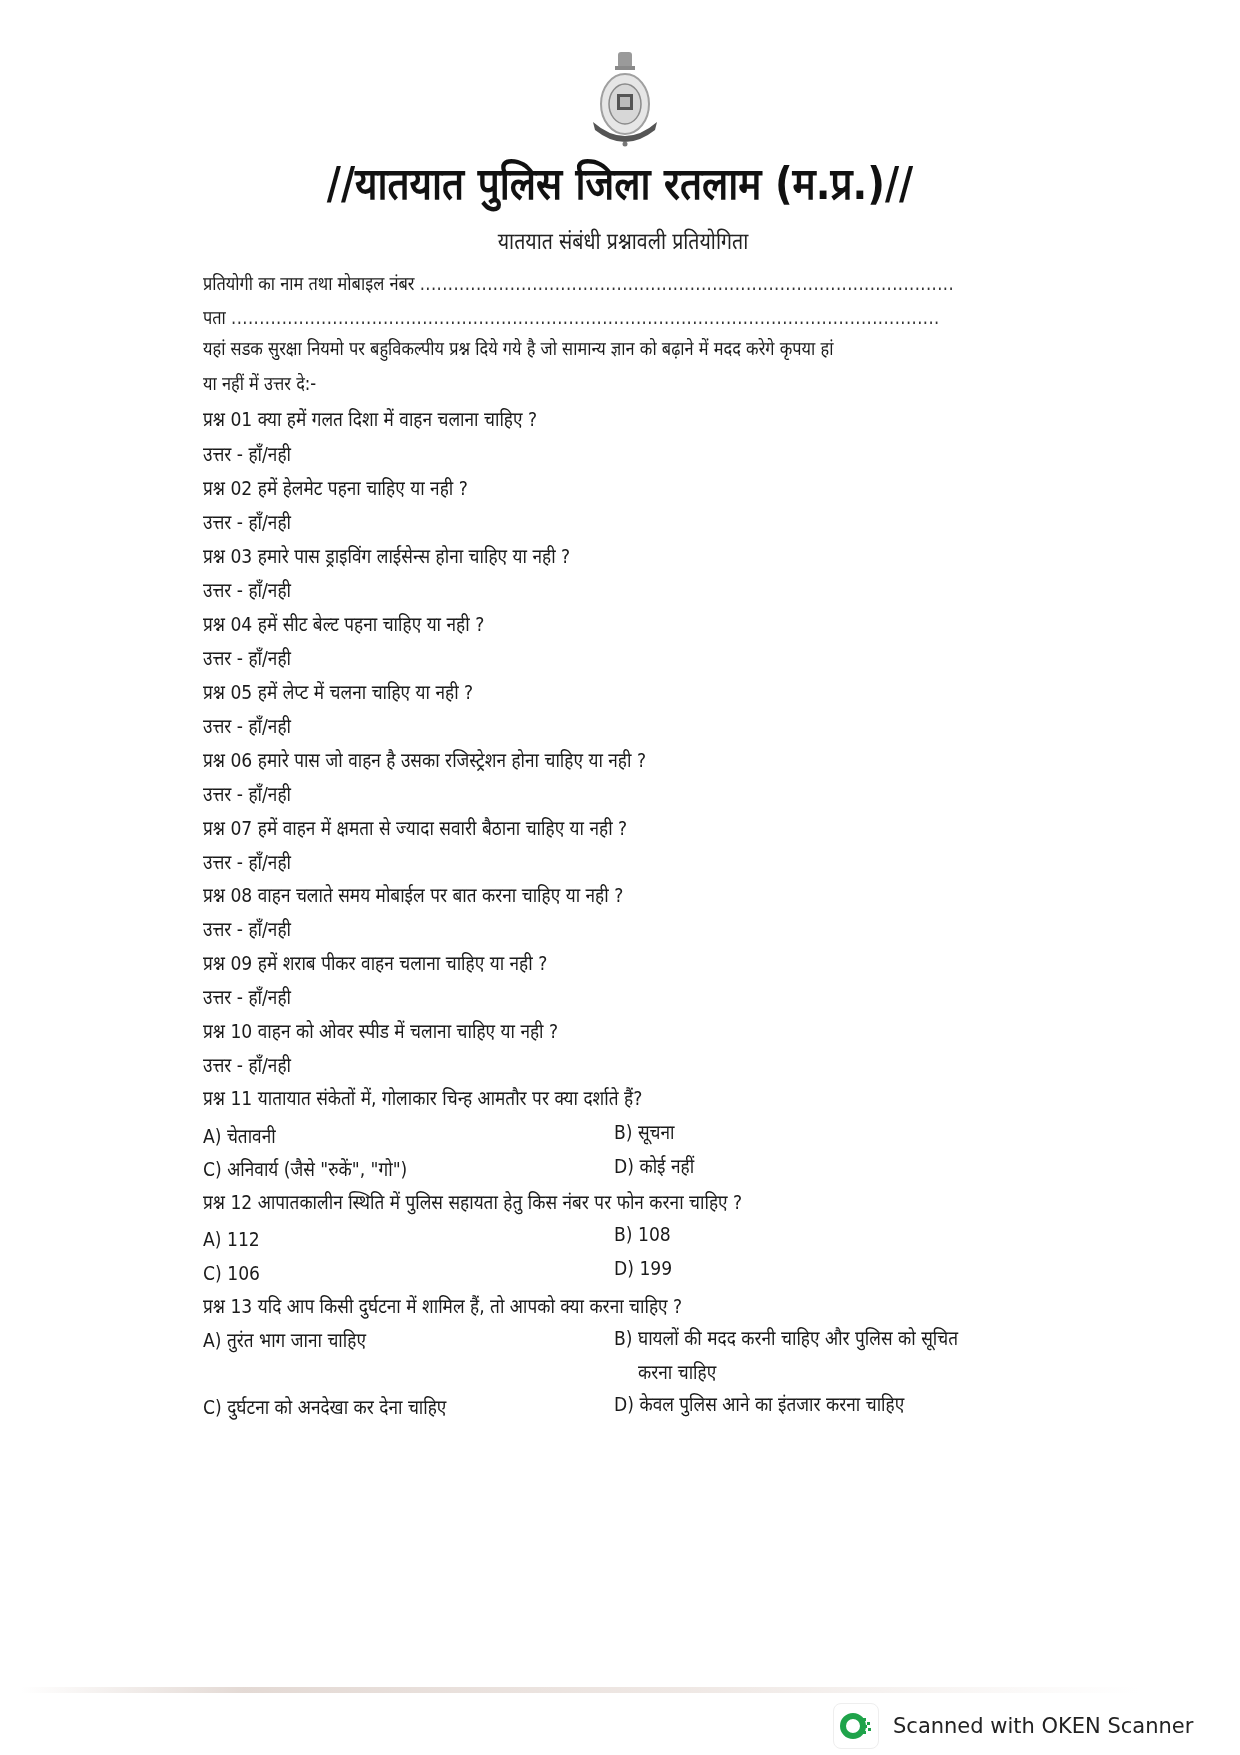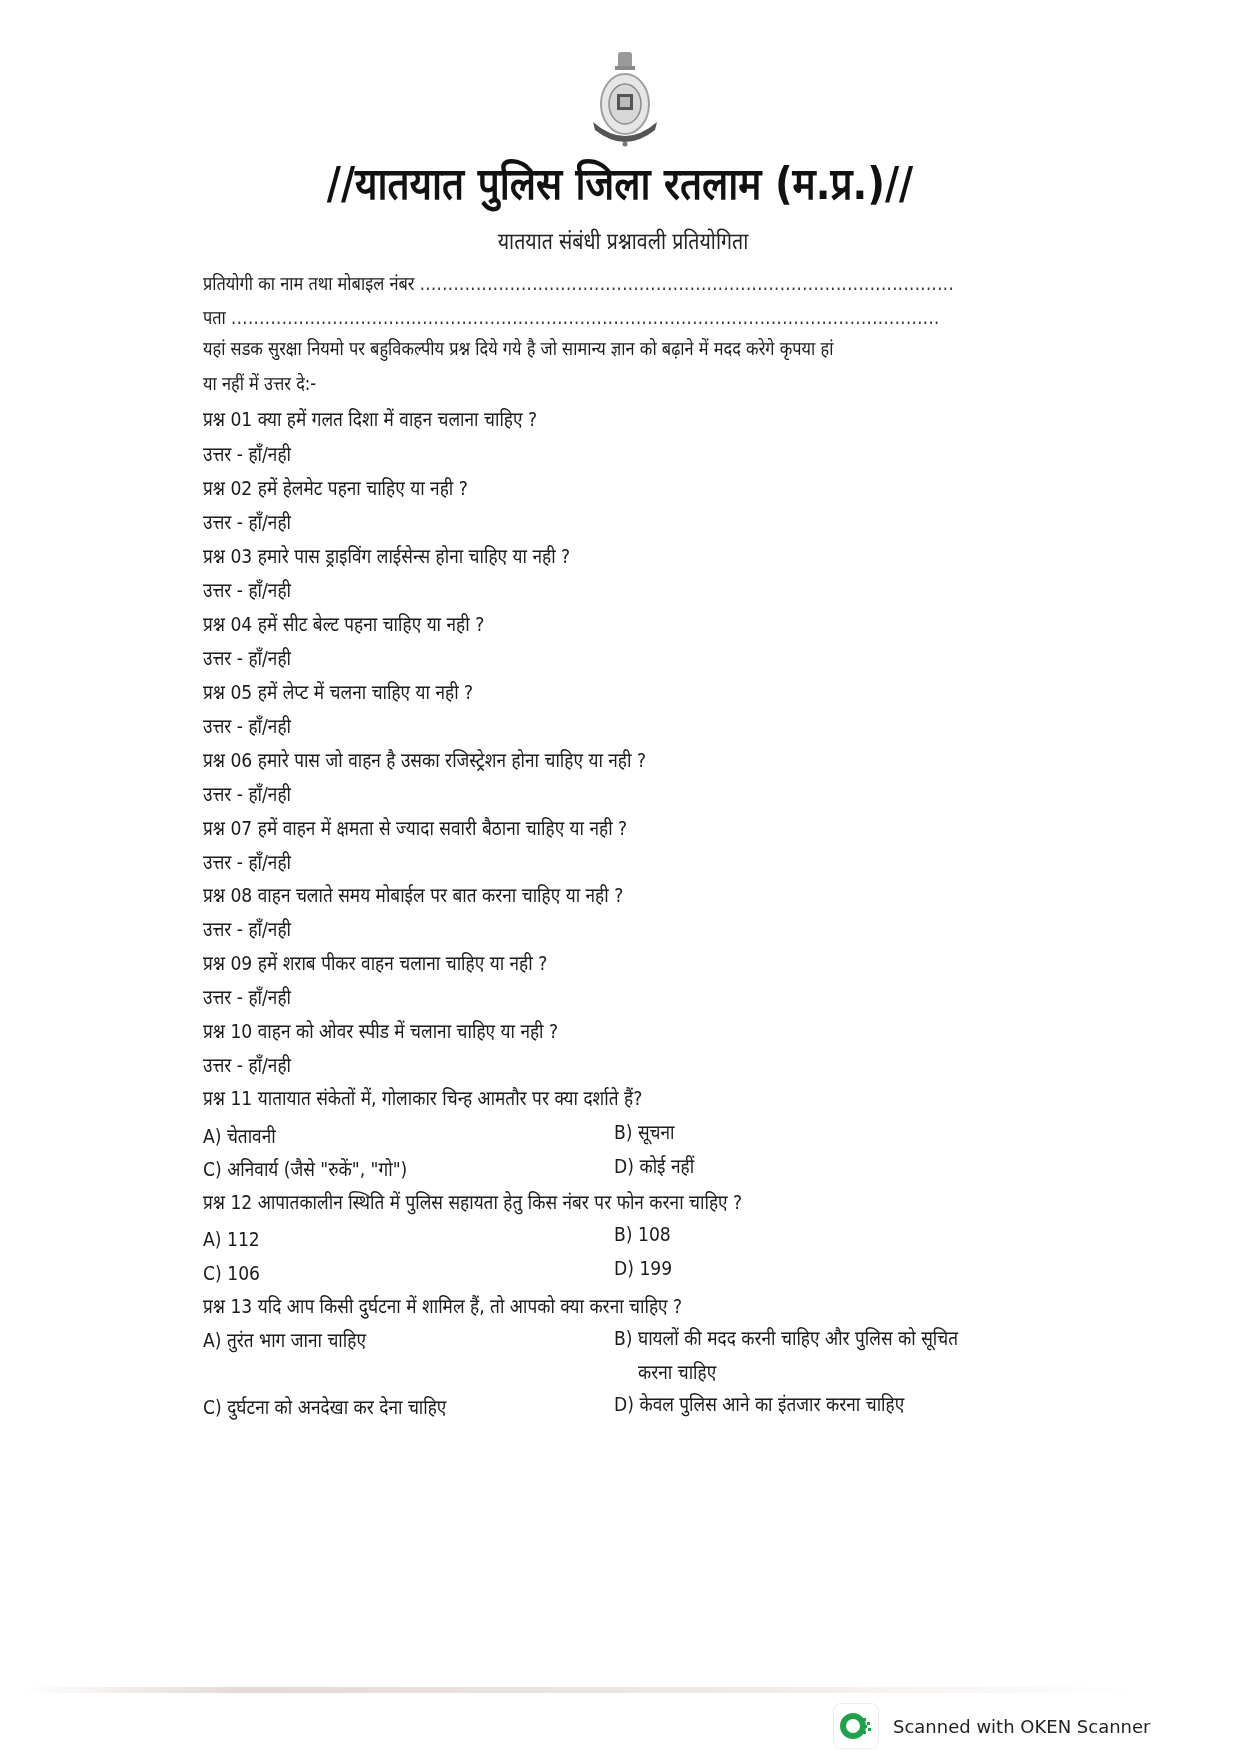--- a/index.html
+++ b/index.html
@@ -24,21 +24,21 @@
   .dots { letter-spacing: 0.5px; color: #333; }
   .q { font-size: 20px; }
   .opt { position: absolute; font-family: "DejaVu Sans", sans-serif; font-size: 20px; white-space: nowrap; color: #1b1b1b; transform: scaleX(0.86); transform-origin: 0 0; }
   .smudge {
     position: absolute; left: 20px; top: 1675px; width: 1120px; height: 6px;
     background: linear-gradient(90deg, rgba(200,180,170,0) 0%, rgba(200,180,170,0.5) 20%, rgba(210,190,180,0.35) 60%, rgba(200,180,170,0) 100%);
     border-radius: 3px;
   }
   .footer { position: absolute; left: 833px; top: 1691px; display: flex; align-items: center; gap: 14px; }
   .footer-logo { width: 44px; height: 44px; border-radius: 8px; border: 1px solid #eee; display: flex; align-items: center; justify-content: center; background: #fff; }
-  .footer-text { font-family: "DejaVu Sans", sans-serif; font-size: 18px; color: #222; }
+  .footer-text { font-family: "DejaVu Sans", sans-serif; font-size: 21px; color: #222; }
 </style>
 </head>
 <body>
 
 <div class="page">
 
   <svg class="emblem" viewBox="0 0 80 100">
     <rect x="33" y="2" width="14" height="16" rx="3" fill="#9a9a9a"></rect>
     <rect x="30" y="16" width="20" height="4" fill="#8a8a8a"></rect>
     <ellipse cx="40" cy="54" rx="24" ry="30" fill="#e6e6e6" stroke="#a0a0a0" stroke-width="2"></ellipse>

